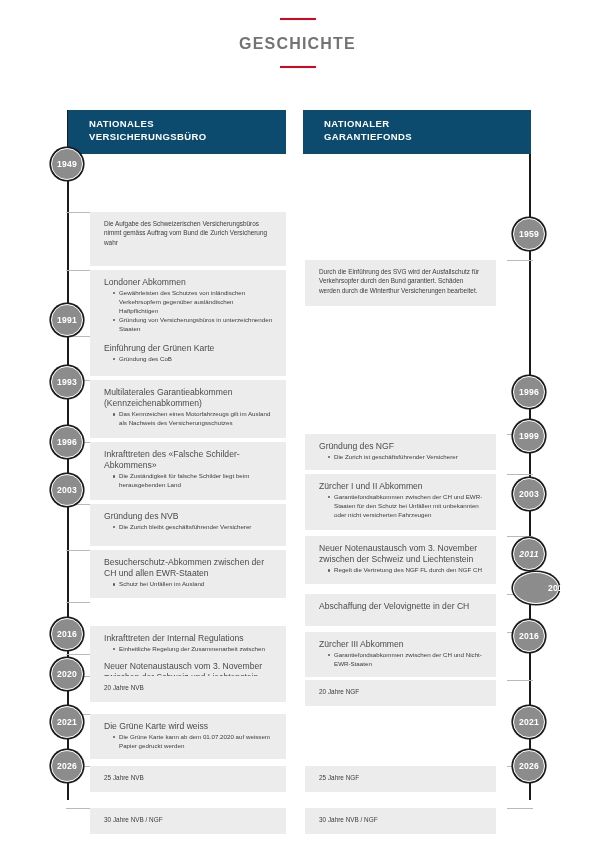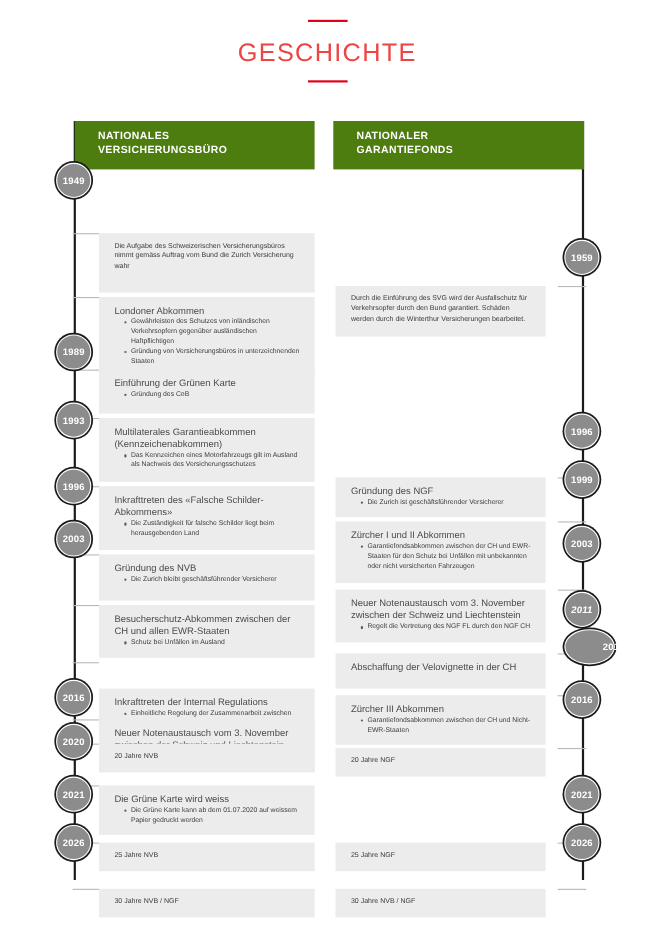--- a/index.html
+++ b/index.html
@@ -23,39 +23,39 @@
     width: 595px;
     text-align: center;
   }
   .rule {
     width: 36px;
     height: 2px;
     background: #e2001a;
     margin: 0 auto;
   }
   #page-title {
-    font-size: 23px;
+    font-size: 16px;
     letter-spacing: 1.2px;
-    color: #ef4444;
-    font-weight: 400;
+    color: #737373;
+    font-weight: 700;
     margin: 16px 0 14px 0;
     line-height: 1;
   }
 
   
   .column {
     position: absolute;
     top: 110px;
   }
   #column-left  { left: 68px;  width: 218px; }
   #column-right { left: 303px; width: 228px; }
 
   .col-header {
     color: #ffffff;
-    background: #4d7c0f;
+    background: #0c4a6e;
     font-size: 9.5px;
     font-weight: 700;
     letter-spacing: 0.4px;
     line-height: 1.35;
     padding: 8px 0 9px 21px;
     box-sizing: border-box;
   }
   #column-left  .col-header { width: 218px; height: 44px; }
   #column-right .col-header { width: 228px; height: 44px; }
 
@@ -301,21 +301,21 @@
       </div>
       <div class="tick" style="top: 654px;"></div>
       <div class="entry" style="top: 654px; min-height: 26px;">
         <div class="entry-plain">30 Jahre NVB / NGF</div>
       </div>
     </div>
 </div>
 
 <div class="markers" id="markers-left">
     <div class="marker" style="top: 148px;">1949</div>
-    <div class="marker" style="top: 304px;">1989</div>
+    <div class="marker" style="top: 304px;">1991</div>
     <div class="marker" style="top: 366px;">1993</div>
     <div class="marker" style="top: 426px;">1996</div>
     <div class="marker" style="top: 474px;">2003</div>
     <div class="marker" style="top: 618px;">2016</div>
     <div class="marker" style="top: 658px;">2020</div>
     <div class="marker" style="top: 706px;">2021</div>
     <div class="marker" style="top: 750px;">2026</div>
   </div>
 <div class="markers" id="markers-right">
     <div class="marker" style="top: 218px; text-align: right;">1959</div>

